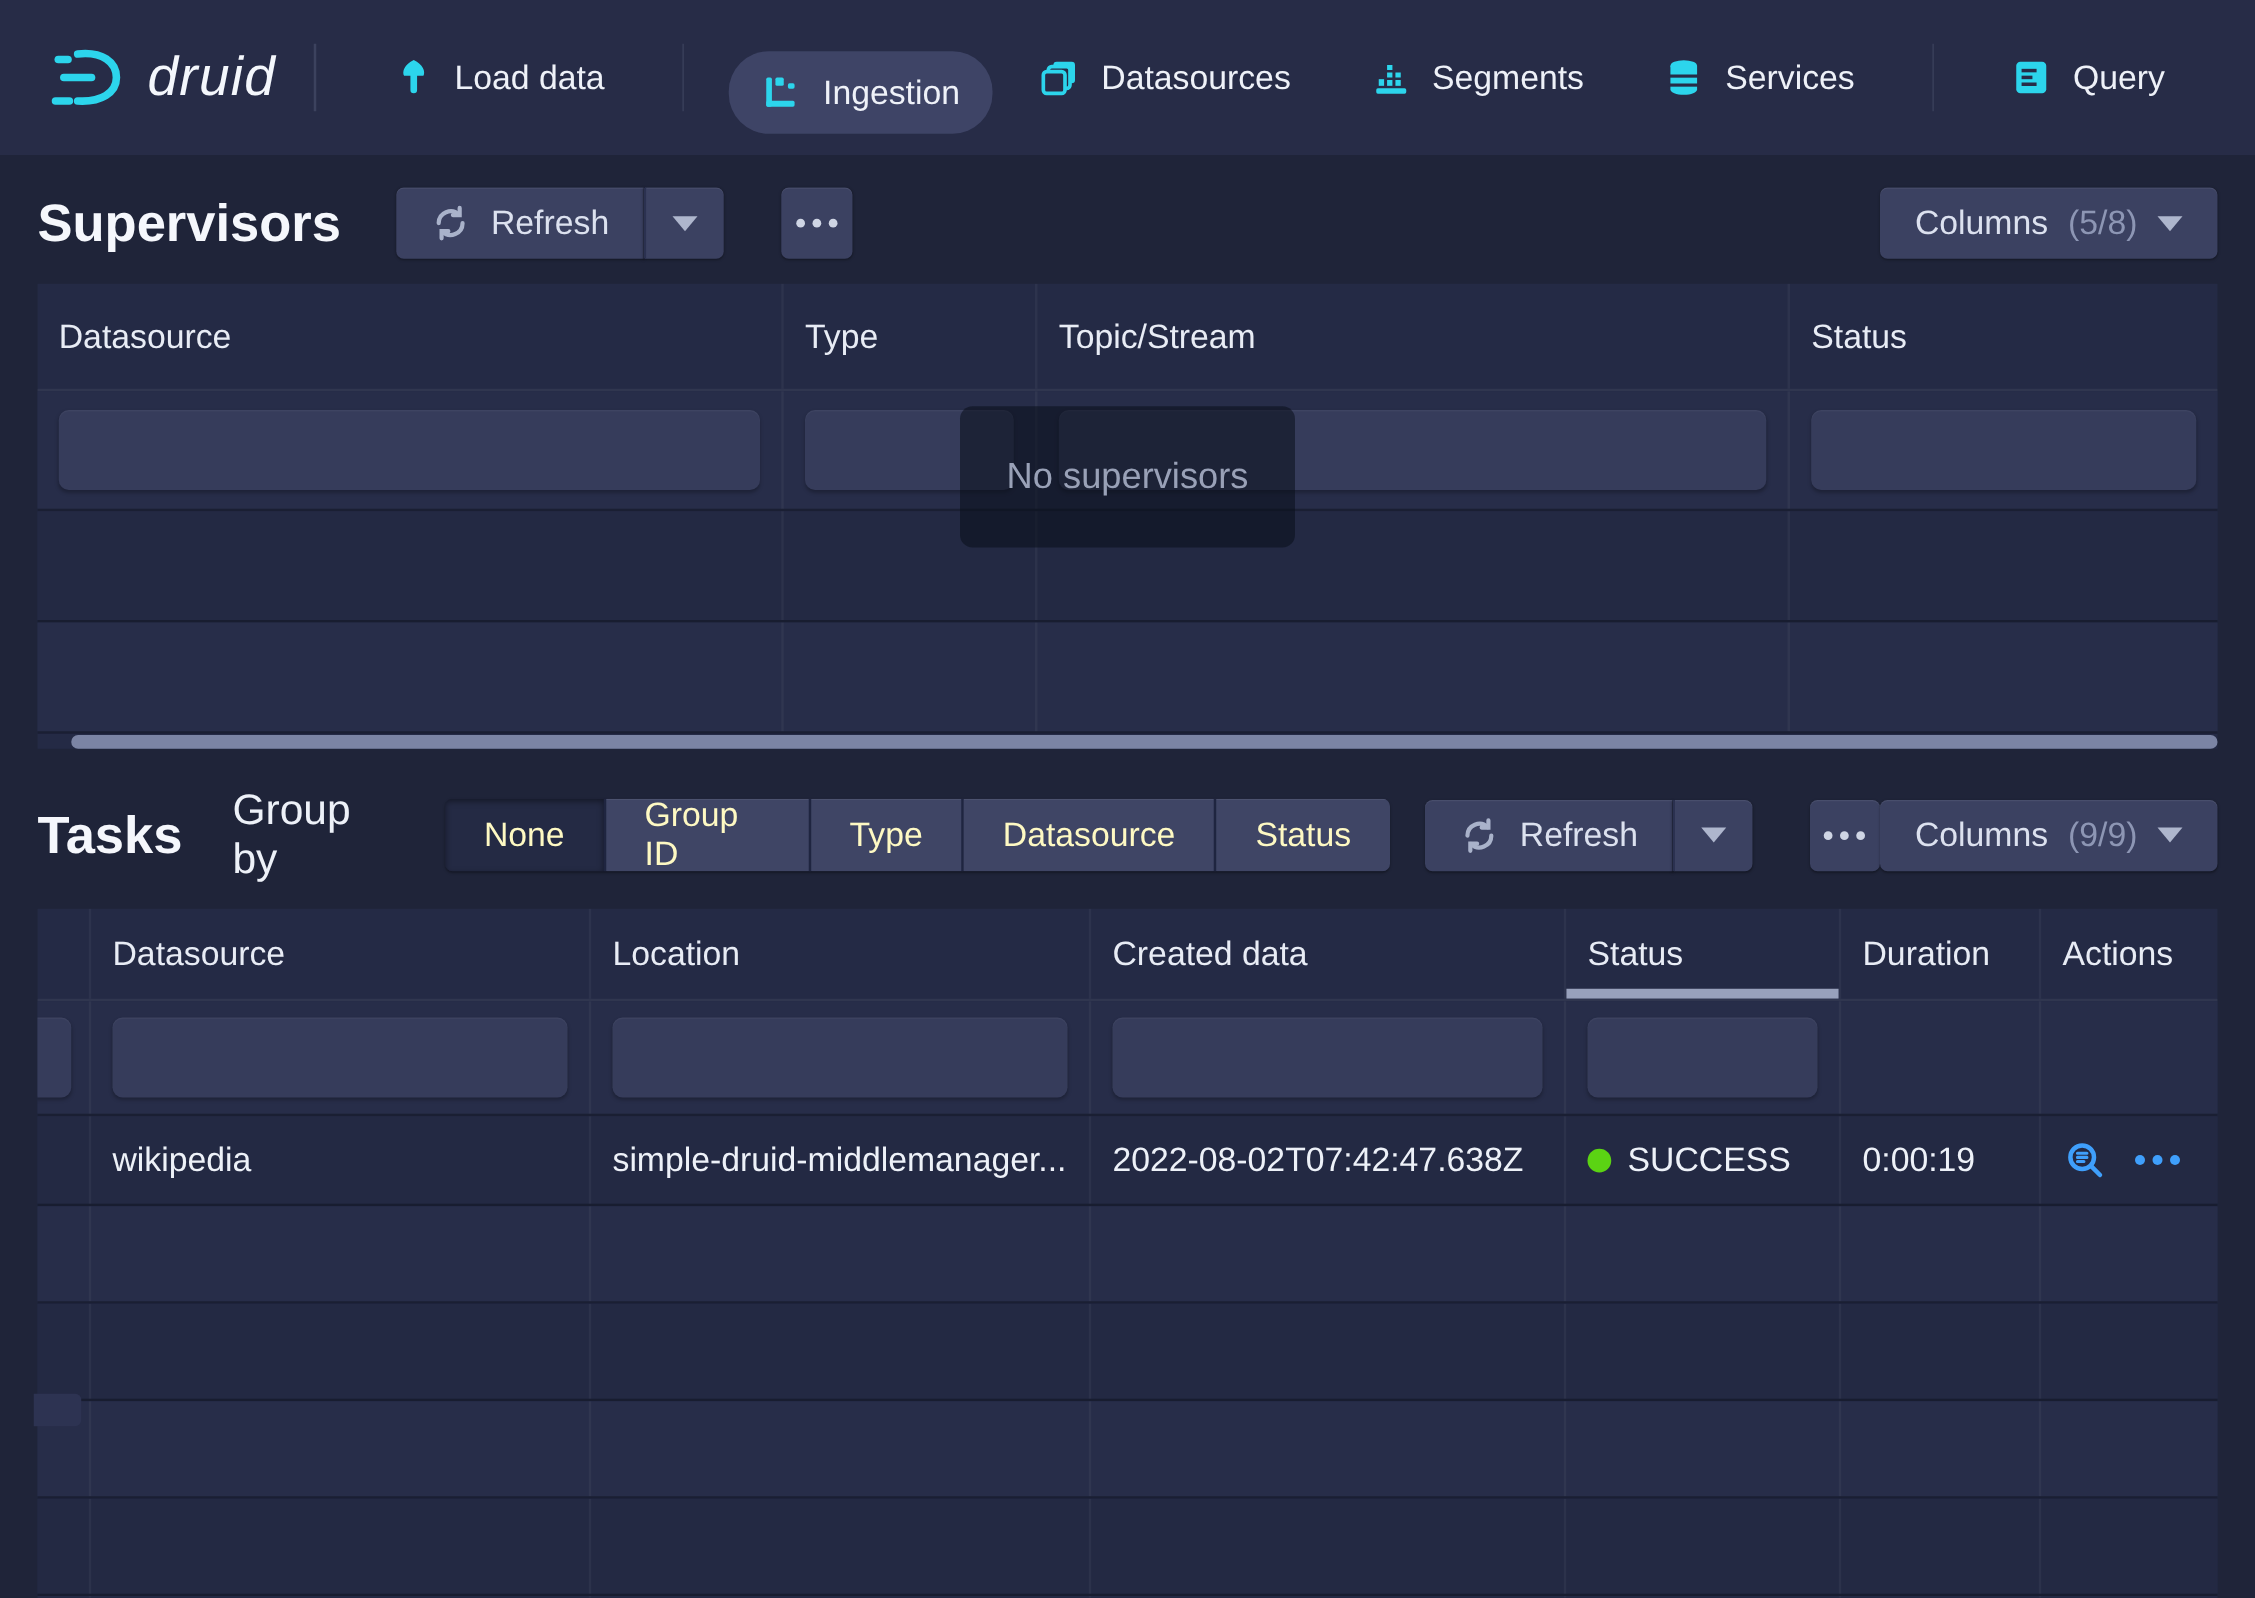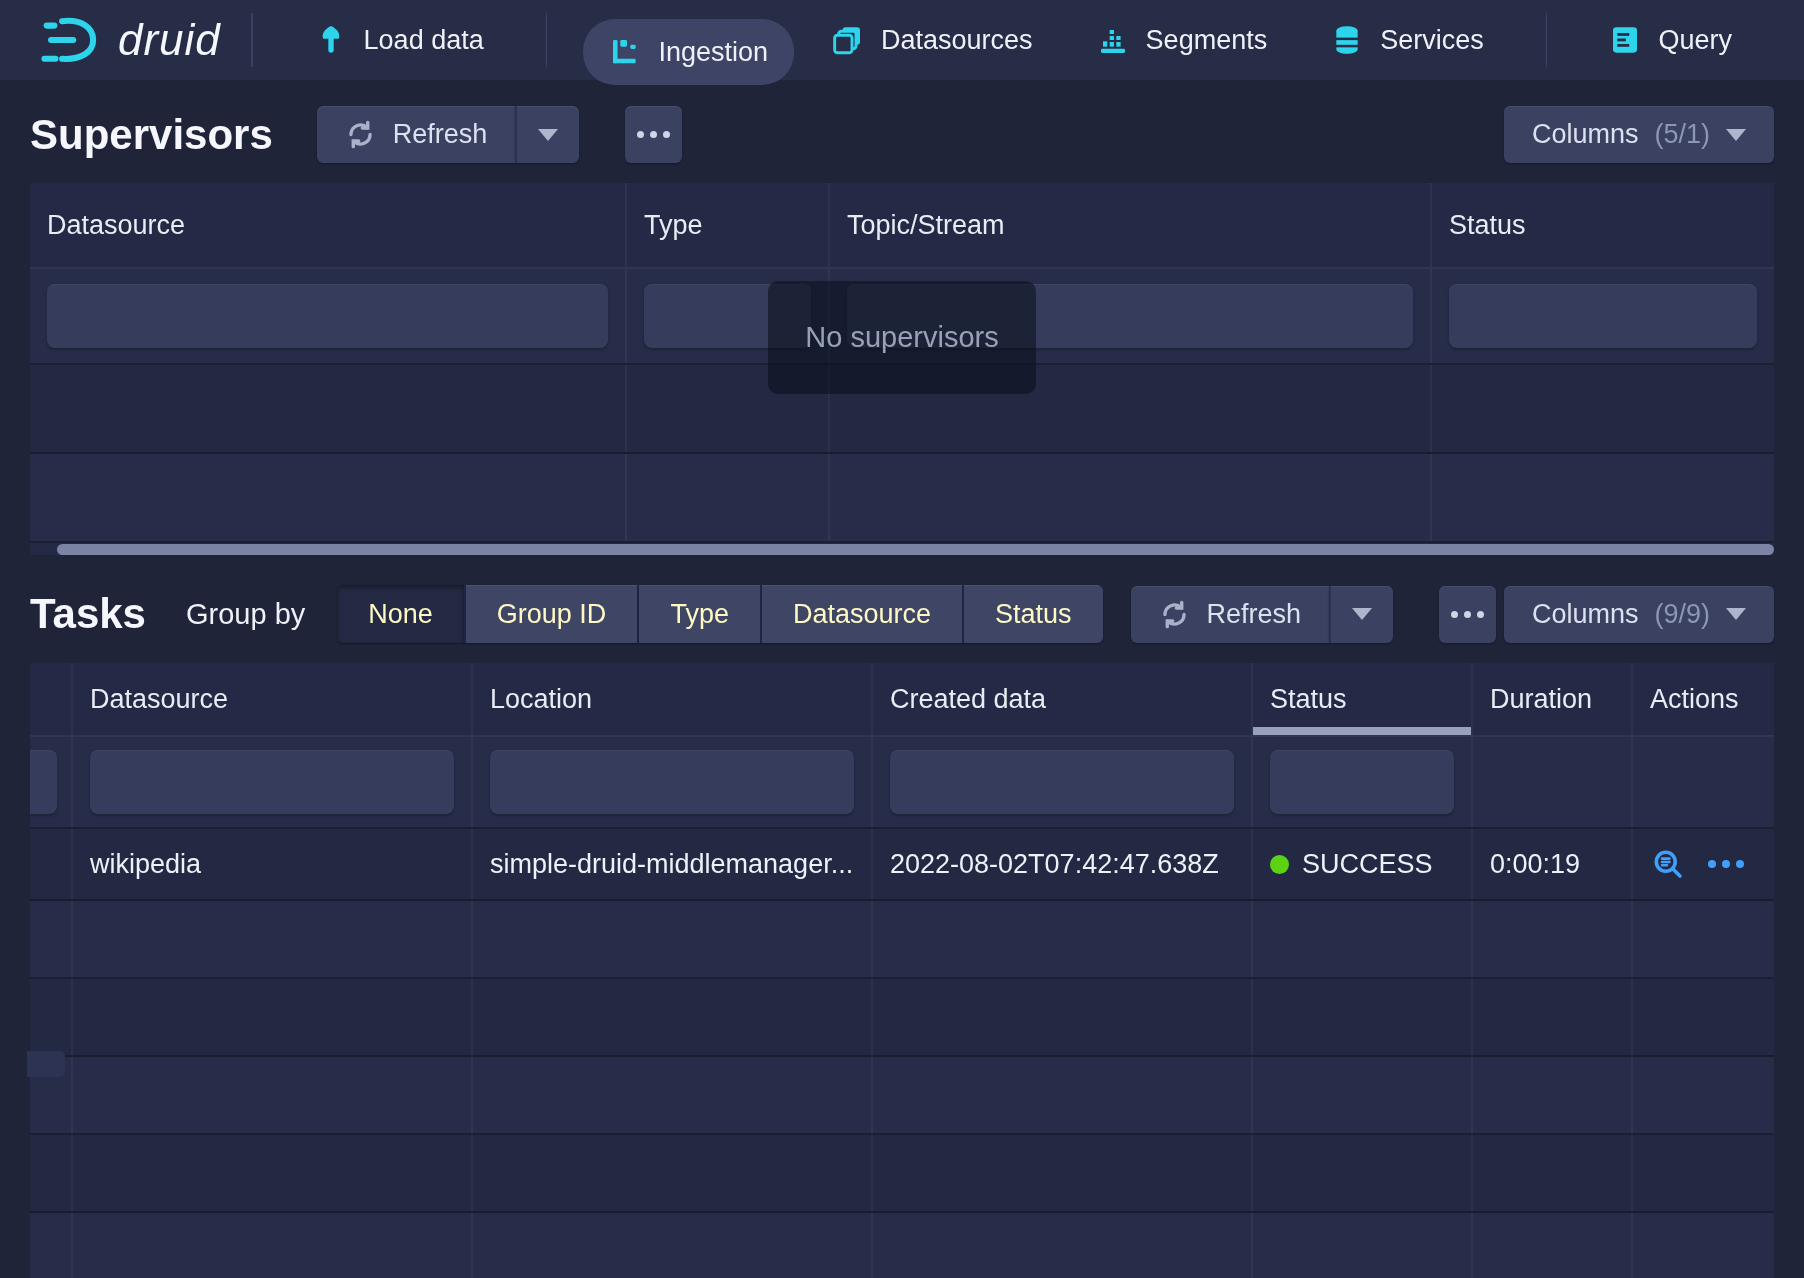--- a/index.html
+++ b/index.html
@@ -5,21 +5,21 @@
   * { margin:0; padding:0; box-sizing:border-box; }
   html,body { width:1804px; height:1278px; overflow:hidden; }
   body {
     background:#1f2439;
     font-family:"Liberation Sans","DejaVu Sans",sans-serif;
     color:#eef1f8;
     position:relative;
   }
   
   .nav {
-    height:80px; background:#272c47;
+    height:124px; background:#272c47;
     display:flex; align-items:center; padding:0 40px;
   }
   .brand { display:flex; align-items:center; gap:16px; }
   .brand-word { font-size:44px; font-style:italic; font-weight:400; letter-spacing:1px; color:#f4f7fc; }
   .nav-divider { width:2px; height:54px; background:#3c425e; margin:0 30px; }
   .nav-item {
     display:flex; align-items:center; gap:17px;
     font-size:27px; color:#eef1f8; padding:17px 26px; border-radius:32px;
     margin:0 6px; cursor:pointer; white-space:nowrap;
   }
@@ -44,21 +44,21 @@
     width:0; height:0;
     border-left:10px solid transparent; border-right:10px solid transparent;
     border-top:12px solid #aeb6cd;
   }
   .dots { display:flex; gap:6px; align-items:center; }
   .dots i { width:7px; height:7px; border-radius:50%; background:#cfd5e4; display:block; }
   .dots.blue-dots i { background:var(--blue); width:8px; height:8px; }
   .spacer { flex:1; }
   .ml28 { margin-left:28px; } .ml46 { margin-left:46px; } .ml44 { margin-left:44px; }
   
-  .groupby-label { font-size:29px; color:#edf1f8; margin:0 32px 0 40px; }
+  .groupby-label { font-size:34px; color:#edf1f8; margin:0 32px 0 40px; }
   .seg { display:flex; border-radius:6px; overflow:hidden; box-shadow:0 1px 2px rgba(0,0,0,0.35); }
   .seg-btn {
     height:58px; padding:0 31px; display:flex; align-items:center;
     background:#3f4565; color:#fef9c3; font-size:27px;
     border-right:2px solid #1f2540; cursor:pointer;
     box-shadow:inset 0 1px 0 rgba(255,255,255,0.07);
   }
   .seg-btn:last-child { border-right:none; }
   .seg-btn.active { background:#242a44; box-shadow:inset 0 2px 5px rgba(0,0,0,0.45); }
   
@@ -223,21 +223,21 @@
   <div class="btn btn-more ml46">
     <span class="dots">
         <i></i>
         <i></i>
         <i></i>
       </span>
   </div>
   <div class="spacer"></div>
   <div class="btn btn-columns">
     <span>Columns</span>
-    <span class="count">(5/1)</span>
+    <span class="count">(5/8)</span>
     <span class="caret-down"></span>
   </div>
 </div>
 
 <div class="table">
   <div class="sup-row hdr hdr-row">
     <div class="cell">Datasource</div>
     <div class="cell">Type</div>
     <div class="cell">Topic/Stream</div>
     <div class="cell">Status</div>

